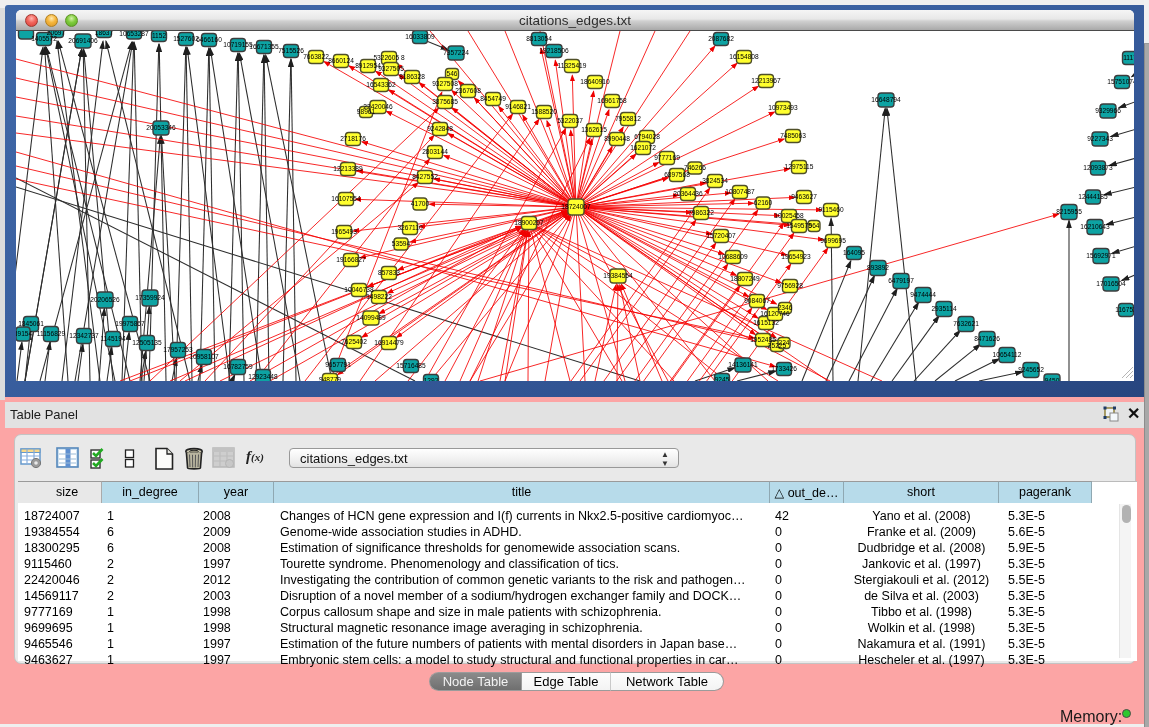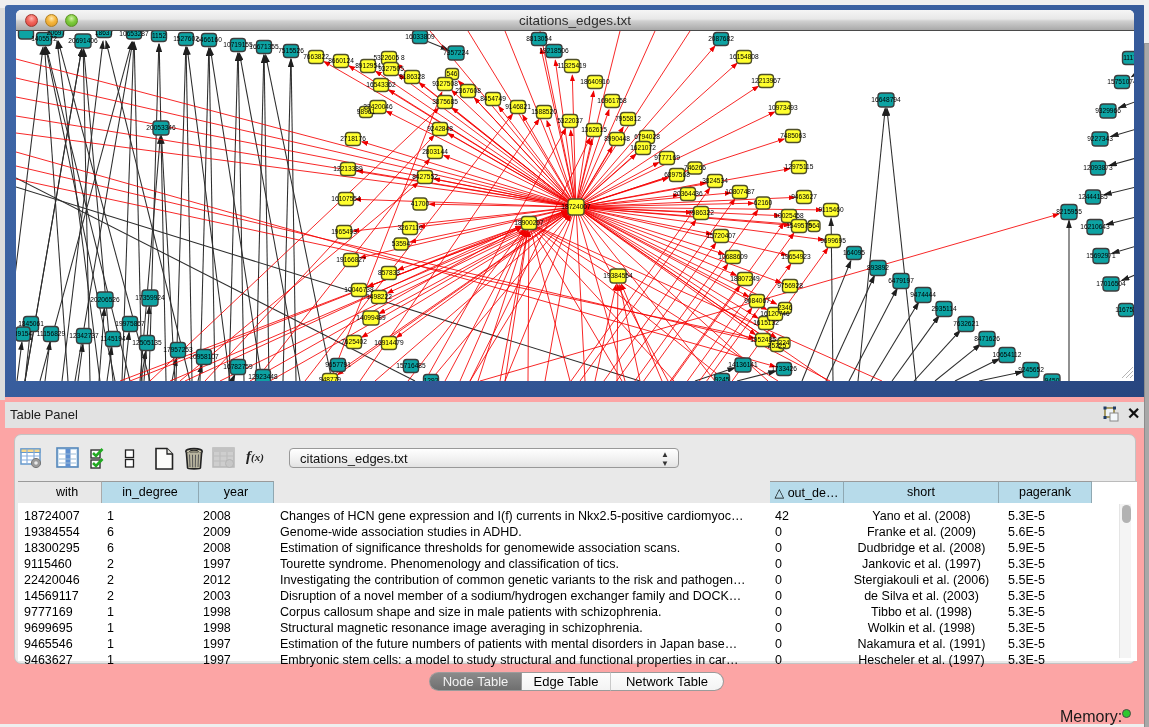--- a/index.html
+++ b/index.html
@@ -619,23 +619,24 @@
       </svg>
     <svg class="ticon" style="left:212px" width="23" height="22" viewBox="0 0 23 22" opacity="0.55">
         <rect x="1" y="1" width="21" height="19" fill="#b9b9b9" stroke="#909090" stroke-width="1.5"></rect>
         <rect x="1" y="1" width="21" height="4" fill="#a3a3a3"></rect>
         <path d="M1 9h21M1 14h21M8 5v15M15 5v15" stroke="#999" stroke-width="1.2"></path>
         <circle cx="17.5" cy="16.5" r="4" fill="#adadad" stroke="#8a8a8a"></circle>
       </svg>
     <div class="ticon" style="left:246px;top:11px;font-family:'Liberation Serif',serif;font-style:italic;font-weight:bold;font-size:15px;color:#222">f<span style="font-size:11px">(x)</span></div>
   </div>
   <div id="combo">citations_edges.txt<span class="arr">▲<br>▼</span></div>
-  <div class="hdr" style="left:18px;width:84px;background:#e8e8e8;border-right:1px solid #aaa;padding-left:15px">with</div>
+  <div class="hdr" style="left:18px;width:84px;background:#e8e8e8;border-right:1px solid #aaa;padding-left:15px">size</div>
   <div class="hdr" style="left:102px;width:97px">in_degree</div>
   <div class="hdr" style="left:199px;width:75px">year</div>
+  <div class="hdr" style="left:274px;width:496px">title</div>
   <div class="hdr" style="left:770px;width:74px">△ out_de…</div>
   <div class="hdr" style="left:844px;width:155px">short</div>
   <div class="hdr" style="left:999px;width:93px">pagerank</div>
   <div id="tbl"></div>
   <div id="hdrgap"></div>
   <div id="vsb">
       <div id="vsbt"></div>
     </div>
   <div id="tabs">
     <div class="tab" id="tab1">Node Table</div>
@@ -681,21 +682,21 @@
       <span class="c5">0</span>
       <span class="c6">Jankovic et al. (1997)</span>
       <span class="c7">5.3E-5</span>
     </div>
 <div class="trow" style="top:572px">
 <span class="c1">22420046</span>
       <span class="c2">2</span>
       <span class="c3">2012</span>
       <span class="c4">Investigating the contribution of common genetic variants to the risk and pathogen…</span>
       <span class="c5">0</span>
-      <span class="c6">Stergiakouli et al. (2006)</span>
+      <span class="c6">Stergiakouli et al. (2012)</span>
       <span class="c7">5.5E-5</span>
     </div>
 <div class="trow" style="top:588px">
 <span class="c1">14569117</span>
       <span class="c2">2</span>
       <span class="c3">2003</span>
       <span class="c4">Disruption of a novel member of a sodium/hydrogen exchanger family and DOCK…</span>
       <span class="c5">0</span>
       <span class="c6">de Silva et al. (2003)</span>
       <span class="c7">5.3E-5</span>

